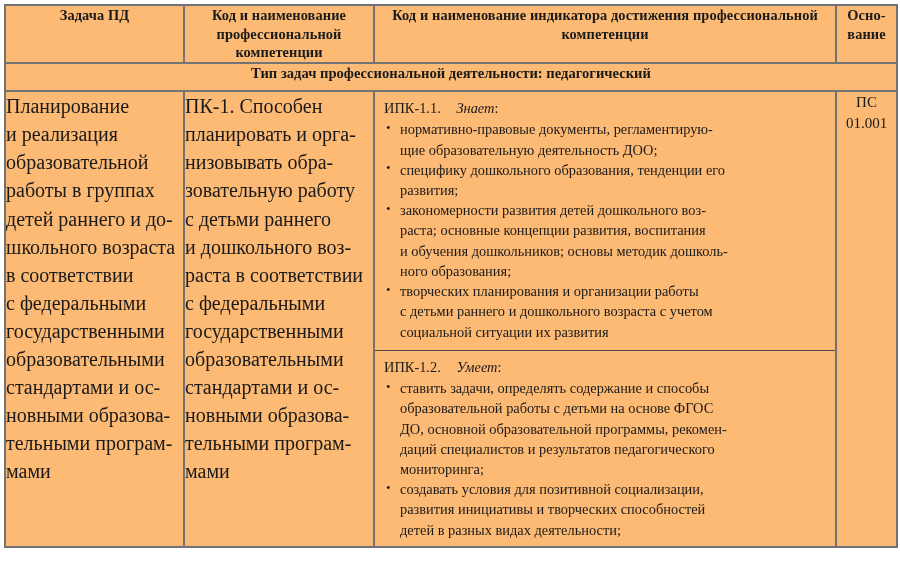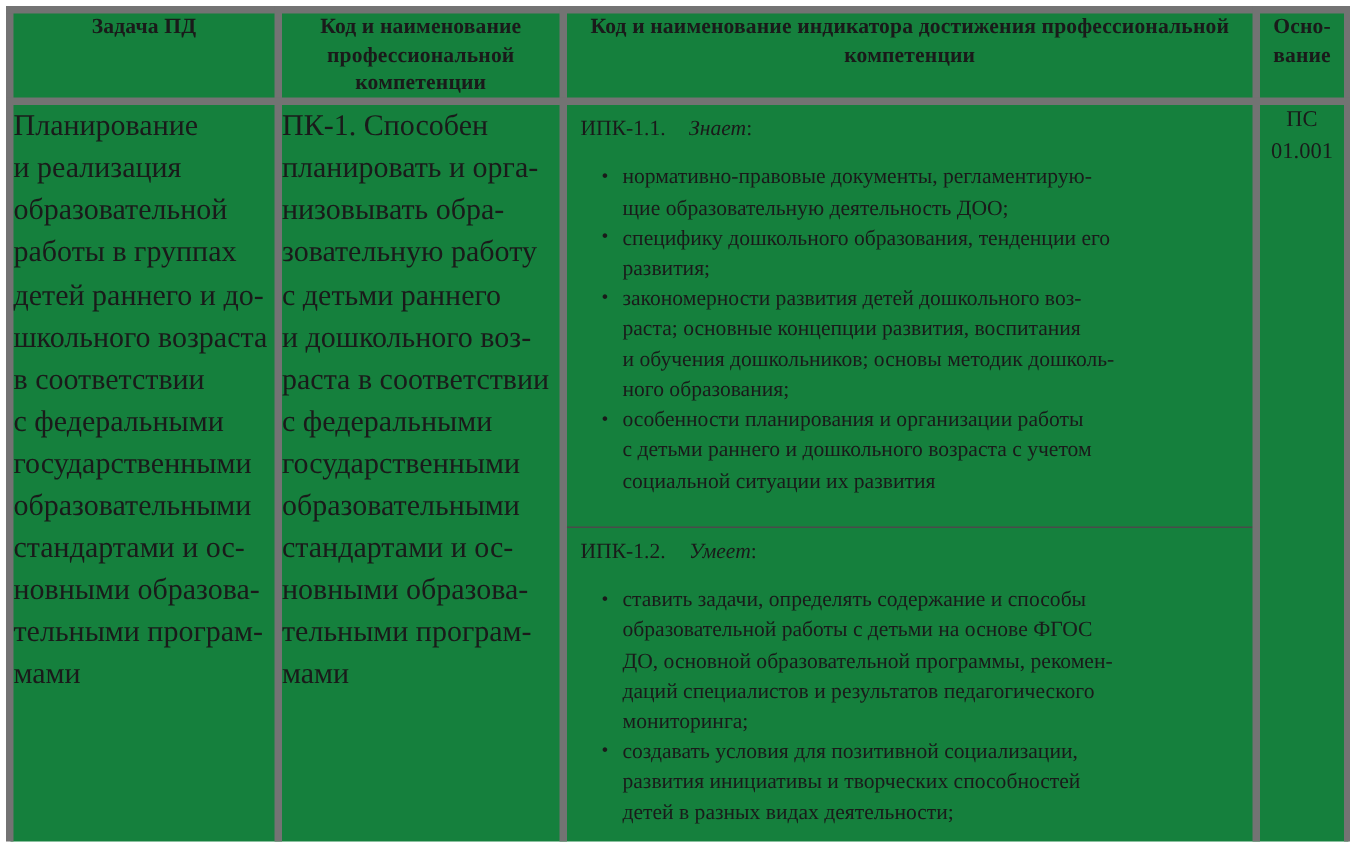--- a/index.html
+++ b/index.html
@@ -26,24 +26,24 @@
 
   table.matrix {
     width: 892px;
     border-collapse: collapse;
     table-layout: fixed;
     background: #ffffff;
   }
 
   table.matrix td,
   table.matrix th {
-    border: 5px solid #737373;
+    border: 2px solid #737373;
     vertical-align: top;
     padding: 0;
-    background: #15803d;
+    background: #fdba74;
   }
 
   
   col.c1 { width: 179px; }
   col.c2 { width: 190px; }
   col.c3 { width: 462px; }
   col.c4 { width: 61px; }
 
   
   th.head {
@@ -110,21 +110,21 @@
     line-height: 1.40;
     margin: 0 0 1px 0;
     white-space: nowrap;
   }
   .indicator-title .verb {
     font-style: italic;
     margin-left: 12px;
   }
   ul.bullets {
     list-style: none;
-    margin: 12px;
+    margin: 0;
     padding: 0;
   }
   ul.bullets > li {
     position: relative;
     padding-left: 16px;
     font-size: 14.4px;
     line-height: 1.405;
     margin: 0;
     white-space: pre-line;
   }
@@ -158,20 +158,23 @@
 компетенции</th>
         <th class="head h3">Код и наименование индикатора достижения
 профессиональной компетенции</th>
         <th class="head h4">Осно-
 вание</th>
       </tr>
     </thead>
 
     <tbody>
 
+      <tr>
+        <td class="section" colspan="4">Тип задач профессиональной деятельности: педагогический</td>
+      </tr>
 
       <tr>
         <td class="body-cell col1">
           <div class="plain-text">Планирование
 и реализация
 образовательной
 работы в группах
 детей раннего и до-
 школьного возраста
 в соответствии
@@ -207,21 +210,21 @@
             <p class="indicator-title"><span>ИПК-1.1.</span> <span class="verb">Знает</span><span>:</span></p>
             <ul class="bullets">
               <li>нормативно-правовые документы, регламентирую-
 щие образовательную деятельность ДОО;</li>
               <li>специфику дошкольного образования, тенденции его
 развития;</li>
               <li>закономерности развития детей дошкольного воз-
 раста; основные концепции развития, воспитания
 и обучения дошкольников; основы методик дошколь-
 ного образования;</li>
-              <li>особенности планирования и организации работы
+              <li>творческих планирования и организации работы
 с детьми раннего и дошкольного возраста с учетом
 социальной ситуации их развития</li>
             </ul>
           </div>
 
           <div class="indicator-block last">
             <p class="indicator-title"><span>ИПК-1.2.</span> <span class="verb">Умеет</span><span>:</span></p>
             <ul class="bullets">
               <li>ставить задачи, определять содержание и способы
 образовательной работы с детьми на основе ФГОС

